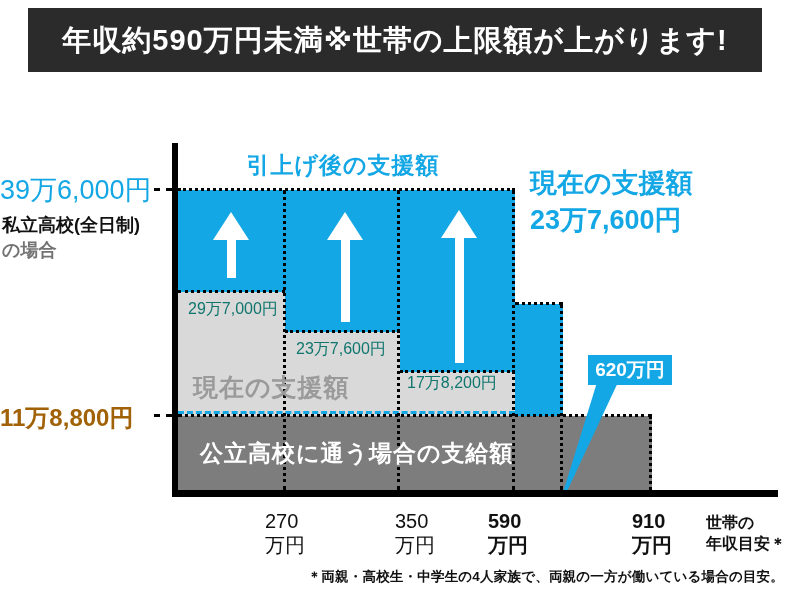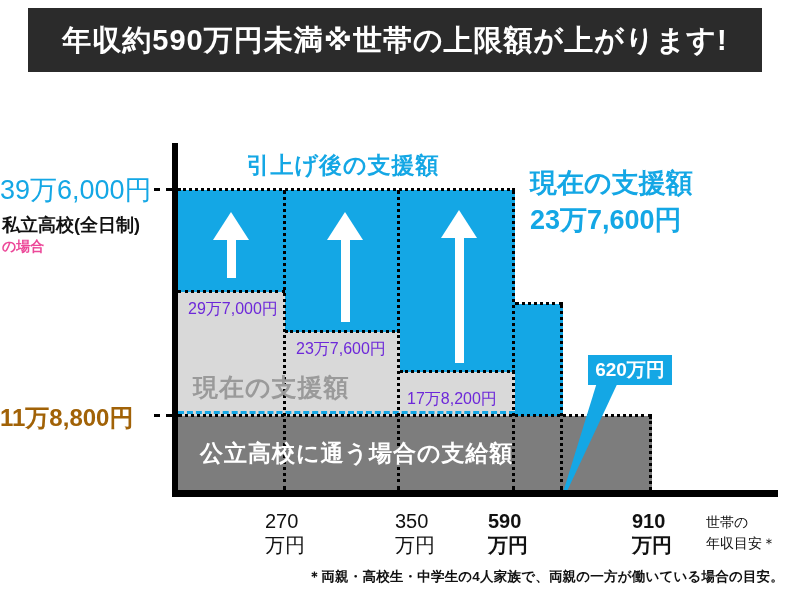--- a/index.html
+++ b/index.html
@@ -30,21 +30,21 @@
   }
 
   
   .y-axis { left: 172px; top: 143px; width: 6px; height: 354px; background: #000; }
   .x-axis { left: 172px; top: 490px; width: 606px; height: 7px; background: #000; }
 
   
   .yaxis-title   { left: 2px;  top: 144px; font-size: 20px; font-weight: bold; color: #111; }
   .max-amount    { left: 0px;  top: 172px; font-size: 27px; font-weight: normal; color: #14a7e5; }
   .max-sub1      { left: 2px;  top: 213px; font-size: 18px; font-weight: bold; color: #111; }
-  .max-sub2      { left: 2px;  top: 238px; font-size: 14px; font-weight: bold; color: #ec4899; }
+  .max-sub2      { left: 2px;  top: 238px; font-size: 18px; font-weight: bold; color: #737373; }
   .public-amount { left: 0px;  top: 402px; font-size: 24px; font-weight: bold; color: #a16207; }
 
   
   .region { position: absolute; }
   .blue  { background: #14a7e5; }
   .lgray { background: #d9d9d9; }
   .dgray { background: #7d7d7d; }
 
   .blue1 { left: 178px; top: 190px; width: 107px; height: 102px; }
   .blue2 { left: 285px; top: 190px; width: 115px; height: 142px; }
@@ -88,24 +88,24 @@
     border-left: 18px solid transparent;
     border-right: 18px solid transparent;
     border-bottom: 28px solid #ffffff;
   }
   .arrow .stem { width: 9px; margin: 0 auto; background: #ffffff; }
   .arrow1 { left: 213px; top: 212px; } .arrow1 .stem { height: 38px; }
   .arrow2 { left: 327px; top: 212px; } .arrow2 .stem { height: 82px; }
   .arrow3 { left: 441px; top: 210px; } .arrow3 .stem { height: 125px; }
 
   
-  .amt { position: absolute; font-size: 16px; font-weight: 500; color: #6d28d9; }
+  .amt { position: absolute; font-size: 16px; font-weight: 500; color: #0f766e; }
   .amt1 { left: 188px; top: 299px; }
   .amt2 { left: 296px; top: 339px; }
-  .amt3 { left: 407px; top: 389px; }
+  .amt3 { left: 407px; top: 373px; }
 
   .current-title {
     left: 193px; top: 371px;
     font-size: 25px; font-weight: bold; color: #9a9a9a;
     letter-spacing: 1px;
   }
   .public-title {
     left: 200px; top: 438px;
     font-size: 23px; font-weight: bold; color: #ffffff;
     letter-spacing: 1px;
@@ -146,21 +146,21 @@
 
   
   .tick { position: absolute; top: 509px; font-size: 20px; line-height: 24px; color: #111; }
   .tick.bold { font-weight: bold; }
   .tick-270 { left: 265px; }
   .tick-350 { left: 383px; margin-left: 12px; }
   .tick-590 { left: 488px; }
   .tick-910 { left: 632px; }
   .axis-caption {
     position: absolute; left: 706px; top: 512px;
-    font-size: 14px; font-weight: 400; line-height: 21px; color: #111;
+    font-size: 16px; font-weight: 700; line-height: 21px; color: #111;
   }
   .footnote {
     position: absolute; right: 6px; top: 568px;
     font-size: 13.5px; font-weight: 600; color: #111;
     letter-spacing: 0.2px;
   }
 </style>
 </head>
 <body>
 

